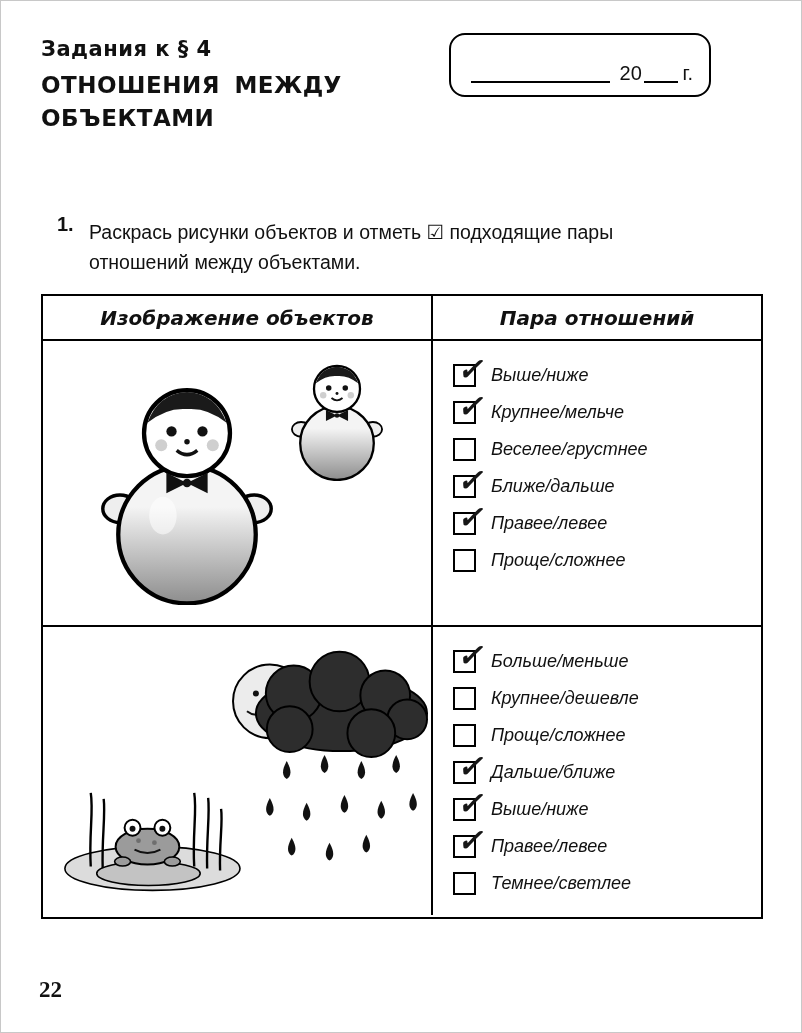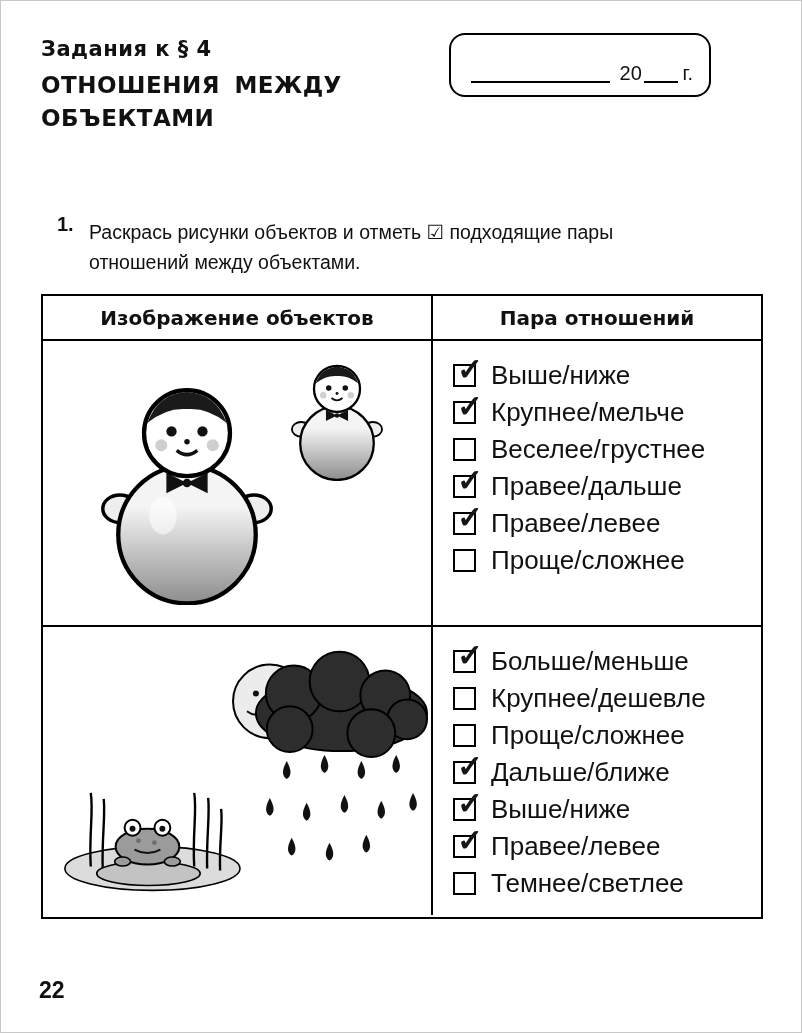--- a/index.html
+++ b/index.html
@@ -17,41 +17,41 @@
   .blank-long { width:148px; border-bottom:2px solid #000; height:22px; margin-right:10px; }
   .blank-short { width:36px; border-bottom:2px solid #000; height:22px; margin:0 5px 0 2px; }
   .date-text { line-height:1; }
 
   
   .task { position:absolute; left:56px; top:216px; width:672px; }
   .task-number { position:absolute; left:0; top:-4px; font-weight:bold; font-size:20px; }
   .task-text { margin-left:32px; font-size:19.5px; line-height:1.55; }
 
   
-  .rel-table { position:absolute; left:40px; top:293px; width:722px; height:625px; border:2px solid #000; }
+  .rel-table { position:absolute; left:40px; top:293px; width:722px; height:625px; border:2px solid #000;font-style:italic; }
   .thead { display:flex; height:45px; border-bottom:2px solid #000; }
   .th { display:flex; align-items:center; justify-content:center; font-weight:bold; font-size:20px; font-family:"DejaVu Sans", sans-serif; }
   .th1 { width:390px; border-right:2px solid #000; }
   .th2 { flex:1;border-radius:9px; }
   .trow { display:flex; }
   .trow1 { height:286px; border-bottom:2px solid #000; }
   .trow2 { height:288px; }
   .tcell-img { width:390px; border-right:2px solid #000; position:relative; overflow:hidden; }
   .tcell-opts { flex:1; padding:16px 0 0 20px; }
 
   .check-item { display:flex; align-items:center; height:37px; position:relative; }
   .checkbox { width:23px; height:23px; border:2px solid #000; position:relative; flex:0 0 auto; background:#fff; }
   .mark { position:absolute; left:2px; top:-12px; font-size:31px; line-height:1; font-weight:bold; color:#161616; }
-  .option-label { margin-left:15px; font-size:26px; white-space:nowrap; }
+  .option-label { margin-left:15px; font-size:18px; white-space:nowrap; }
 
   .doll-large { position:absolute; left:58px; top:44px; width:172px; height:220px; }
   .doll-small { position:absolute; left:248px; top:22px; width:92px; height:118px; }
   .scene { position:absolute; left:0px; top:16px; width:388px; height:262px; }
 
-  .page-number { position:absolute; left:38px; top:976px; font-size:23px; font-weight:bold; font-family:Liberation Sans, sans-serif; }
+  .page-number { position:absolute; left:38px; top:976px; font-size:23px; font-weight:bold; font-family:Liberation Serif, serif; }
 </style>
 </head>
 <body>
 
 <div class="page">
 
   <div class="header-left">
     <div class="subtitle">Задания к § 4</div>
     <div class="title-wrap">
       <div class="title-line">ОТНОШЕНИЯ МЕЖДУ</div>
@@ -144,21 +144,21 @@
         <div class="check-item">
           <span class="checkbox">
               <span class="mark"></span>
             </span>
           <span class="option-label">Веселее/грустнее</span>
         </div>
         <div class="check-item">
           <span class="checkbox">
               <span class="mark">✓</span>
             </span>
-          <span class="option-label">Правее/дальше</span>
+          <span class="option-label">Ближе/дальше</span>
         </div>
         <div class="check-item">
           <span class="checkbox">
               <span class="mark">✓</span>
             </span>
           <span class="option-label">Правее/левее</span>
         </div>
         <div class="check-item">
           <span class="checkbox">
               <span class="mark"></span>

